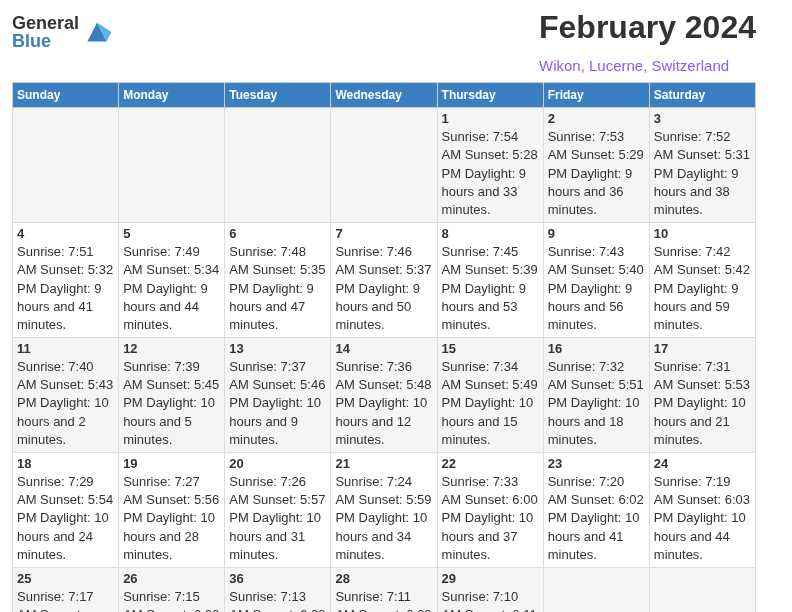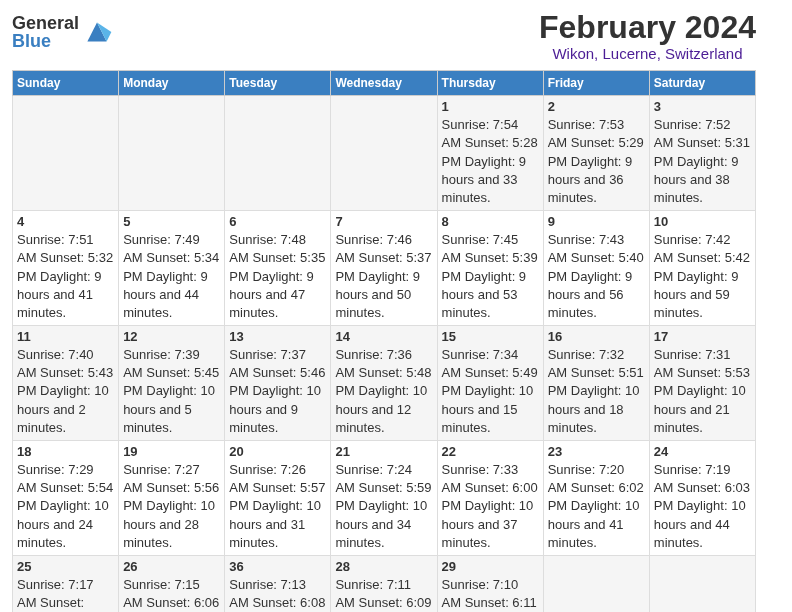--- a/index.html
+++ b/index.html
@@ -39,31 +39,32 @@
       font-size: 18px;
       font-weight: bold;
       color: #3a7fc1;
     }
     .logo-icon {
       width: 32px;
       height: 32px;
       margin-left: 2px;
     }
     .title-area {
-      text-align: center;
+      text-align: left;
     }
     .month-title {
       font-size: 32px;
       font-weight: bold;
       color: #333;
       line-height: 1.1;
     }
     .location {
       font-size: 15px;
-      color: #4c1d95;
+      color: #8b5cf6;
+      margin-top: 12px;
     }
     table {
       width: 100%;
       border-collapse: collapse;
       table-layout: fixed;
     }
     thead tr th {
       background-color: #3a7fc1;
       color: #fff;
       font-size: 12px;

